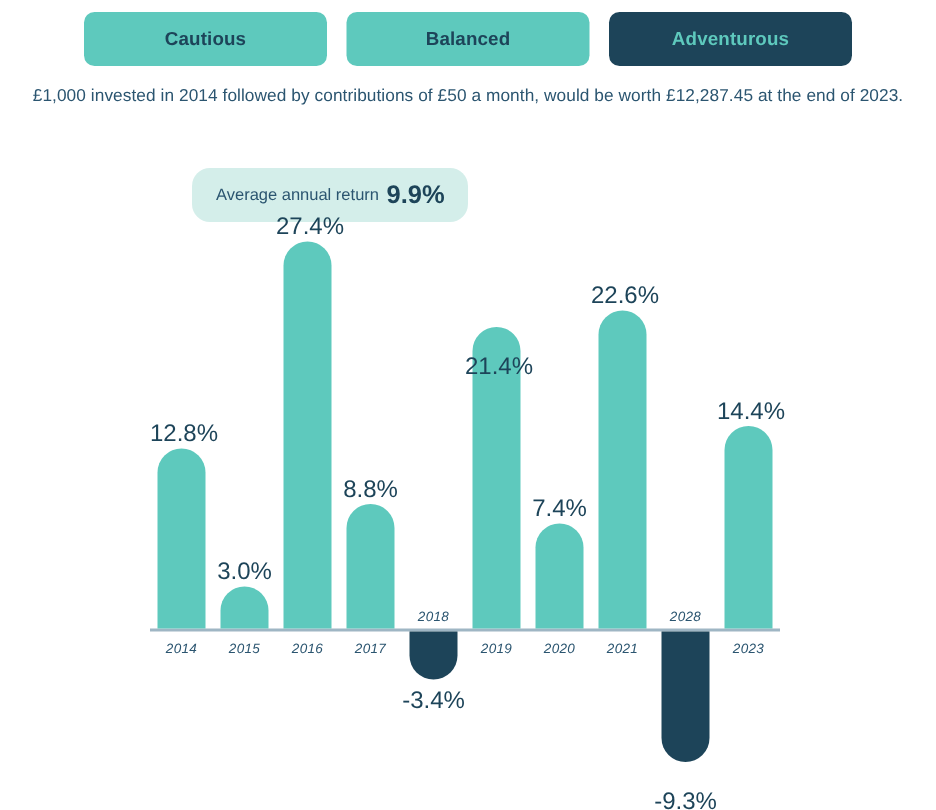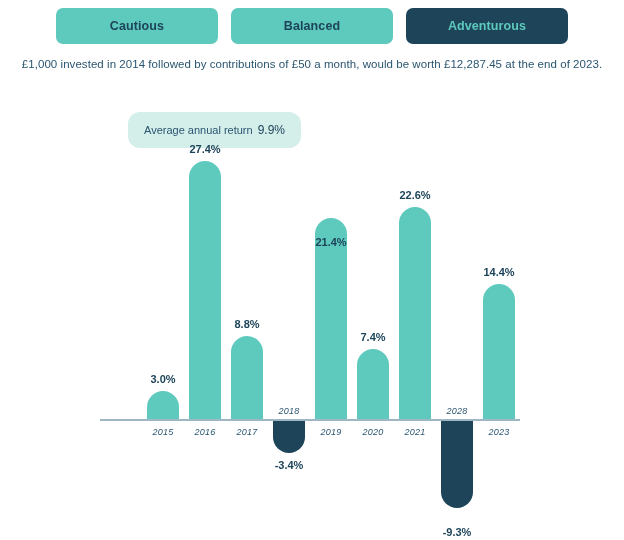--- a/index.html
+++ b/index.html
@@ -69,22 +69,22 @@
     border-radius: 12px;
     background: #d4eeea;
     display: flex;
     align-items: center;
     gap: 5px;
     font-size: 11px;
     color: #2b5570;
     white-space: nowrap;
   }
   #avg-return-badge .badge-value {
-    font-weight: normal;
-    font-size: 12px;
+    font-weight: bold;
+    font-size: 17px;
     color: #1d4459;
   }
 
   
   #chart {
     position: absolute;
     left: 0;
     top: 0;
     width: 624px;
     height: 540px;
@@ -116,22 +116,22 @@
   .bar.negative {
     background: #1d4459;
     border-radius: 0 0 16px 16px;
     top: 421px;
   }
   .bar-value {
     position: absolute;
     left: 0;
     width: 42px;
     text-align: center;
-    font-size: 11px;
-    font-weight: bold;
+    font-size: 16px;
+    font-weight: normal;
     color: #1d4459;
     white-space: nowrap;
   }
   .year-label {
     position: absolute;
     left: 0;
     width: 42px;
     text-align: center;
     font-size: 9px;
     color: #2b5570;
@@ -152,20 +152,25 @@
 
 <div id="summary-sentence">£1,000 invested in 2014 followed by contributions of £50 a month, would be worth £12,287.45 at the end of 2023.</div>
 
 <div id="avg-return-badge">
   <span class="badge-label">Average annual return</span>
   <span class="badge-value">9.9%</span>
 </div>
 
 <div id="chart">
   <div id="axis-line"></div>
+<div class="bar-col" style="left: 100px;">
+      <div class="bar positive" style="height: 120.32px;"></div>
+      <div class="bar-value" style="top: 280.68px;">12.8%</div>
+      <div class="year-label below">2014</div>
+    </div>
     <div class="bar-col" style="left: 142px;">
       <div class="bar positive" style="height: 28.2px;"></div>
       <div class="bar-value" style="top: 372.8px;">3.0%</div>
       <div class="year-label below">2015</div>
     </div>
     <div class="bar-col" style="left: 184px;">
       <div class="bar positive" style="height: 257.56px;"></div>
       <div class="bar-value" style="top: 143.44px;">27.4%</div>
       <div class="year-label below">2016</div>
     </div>

